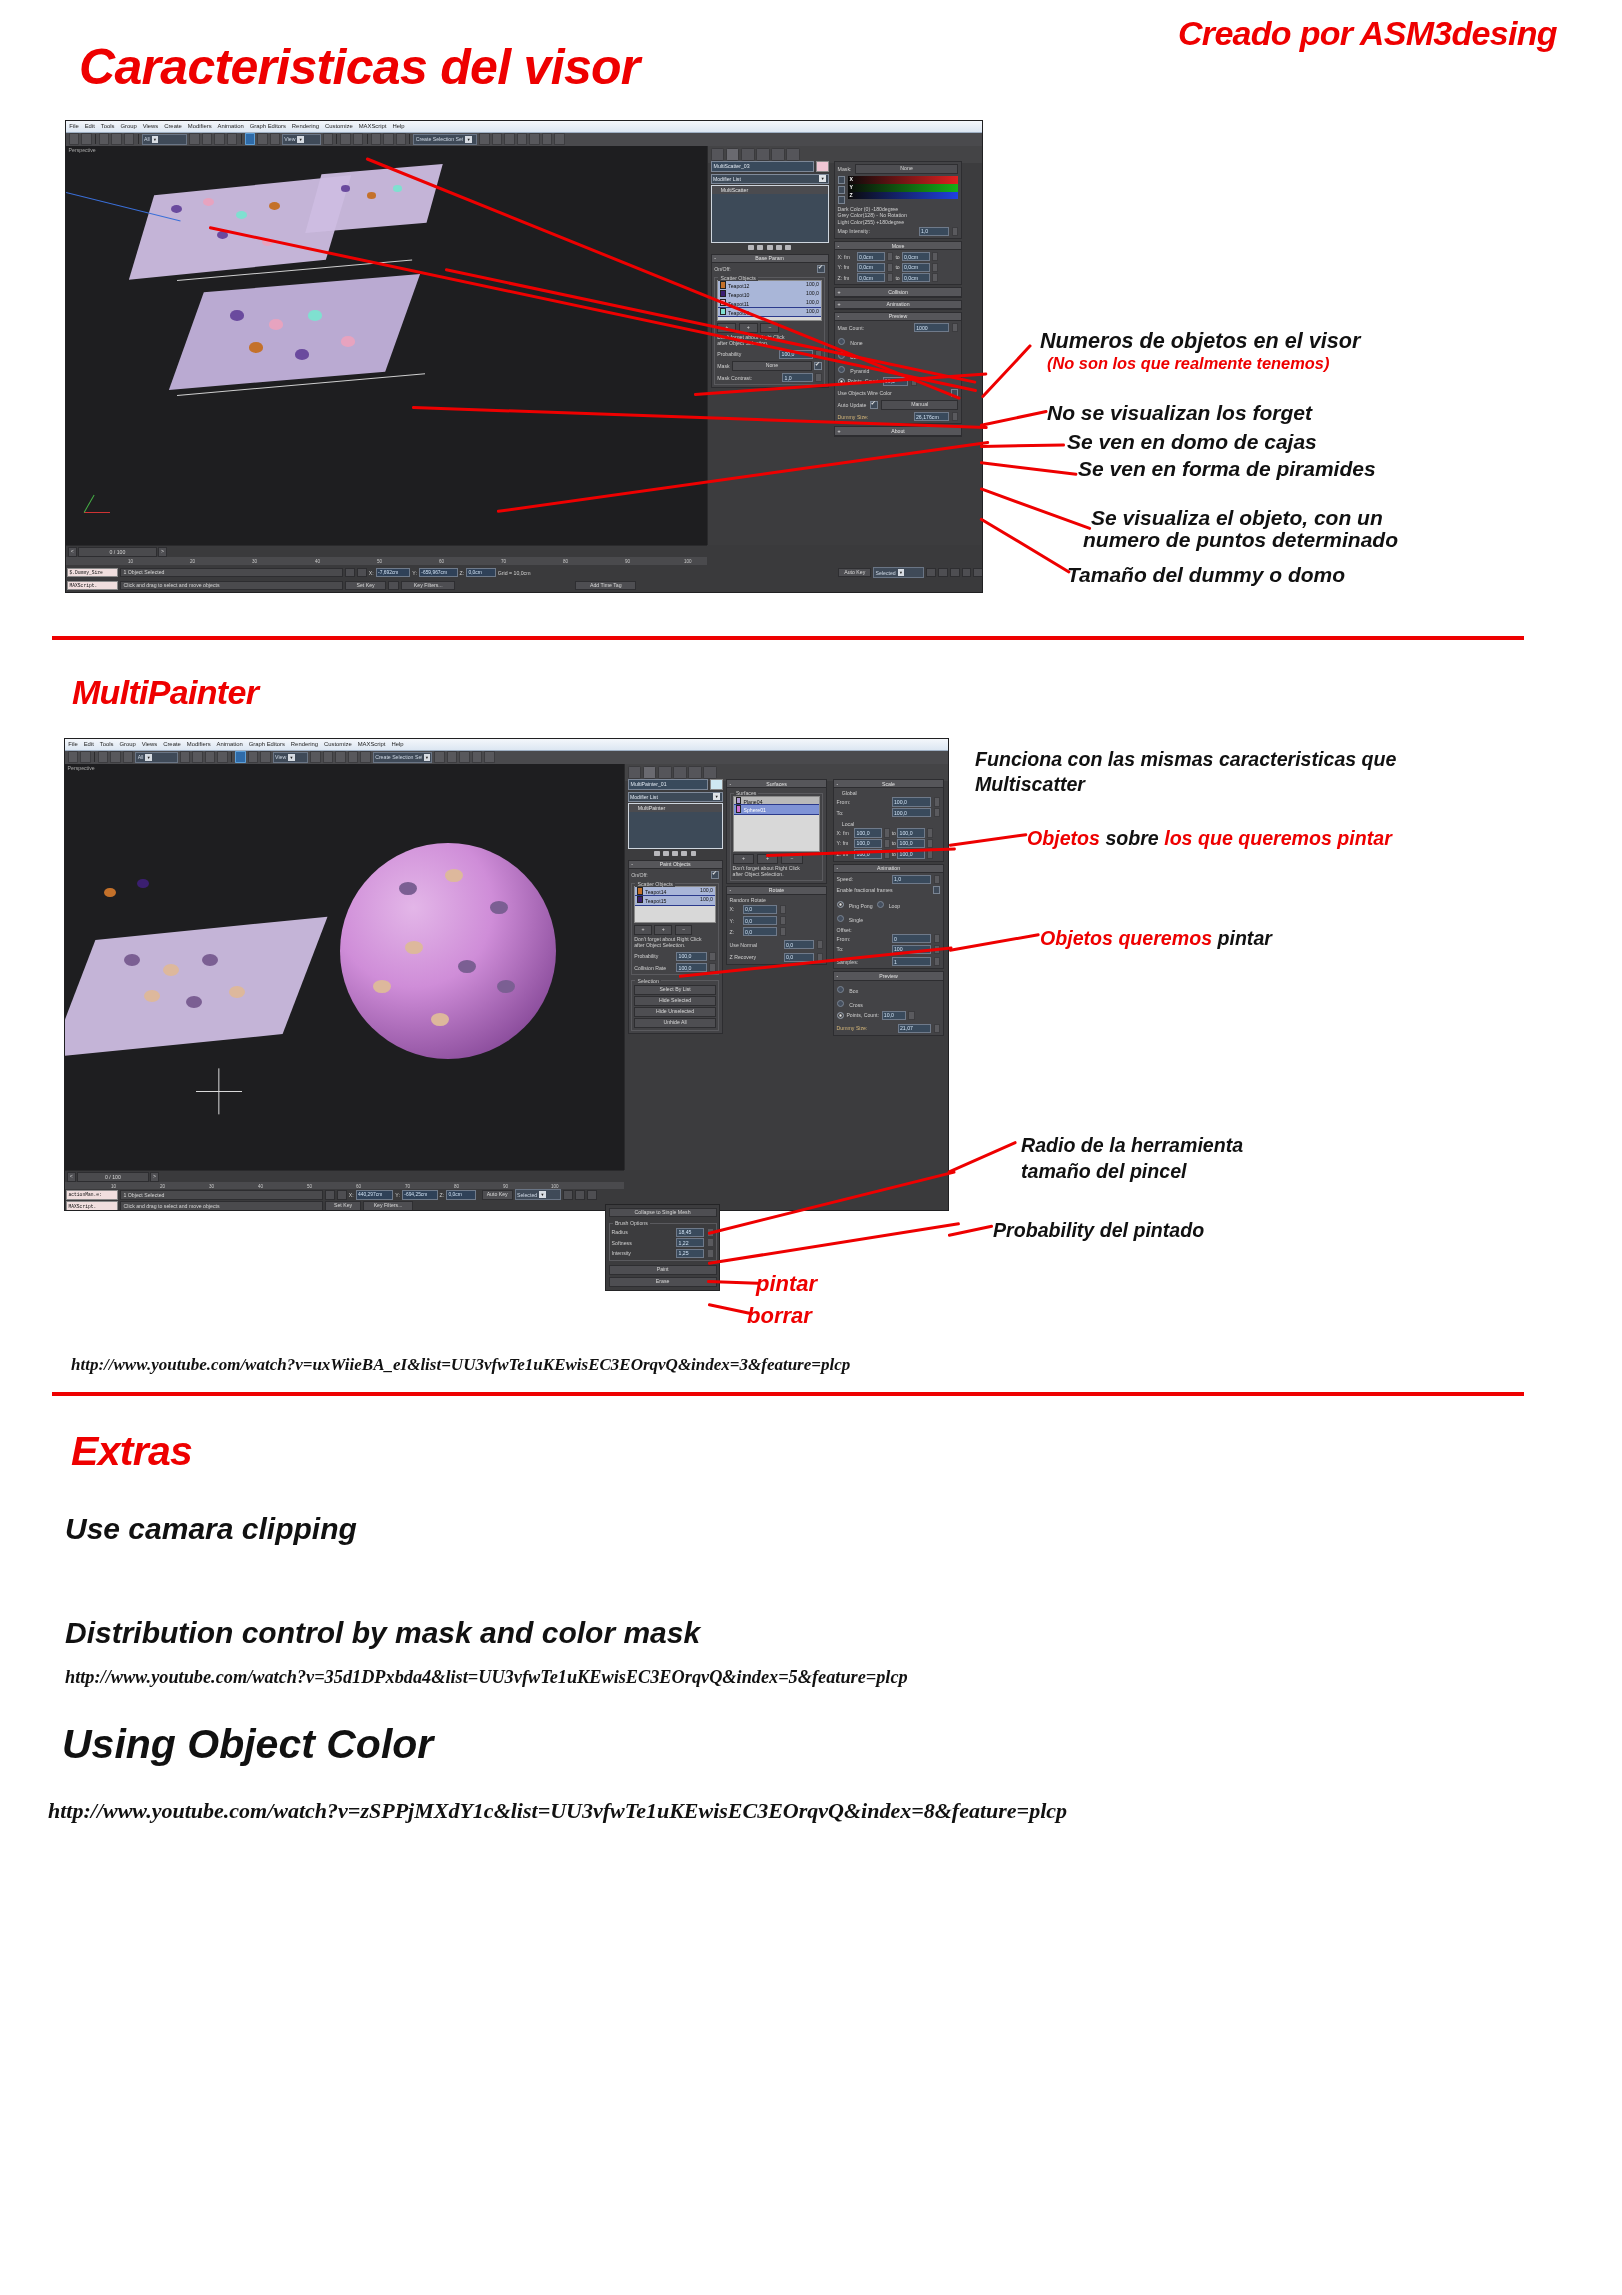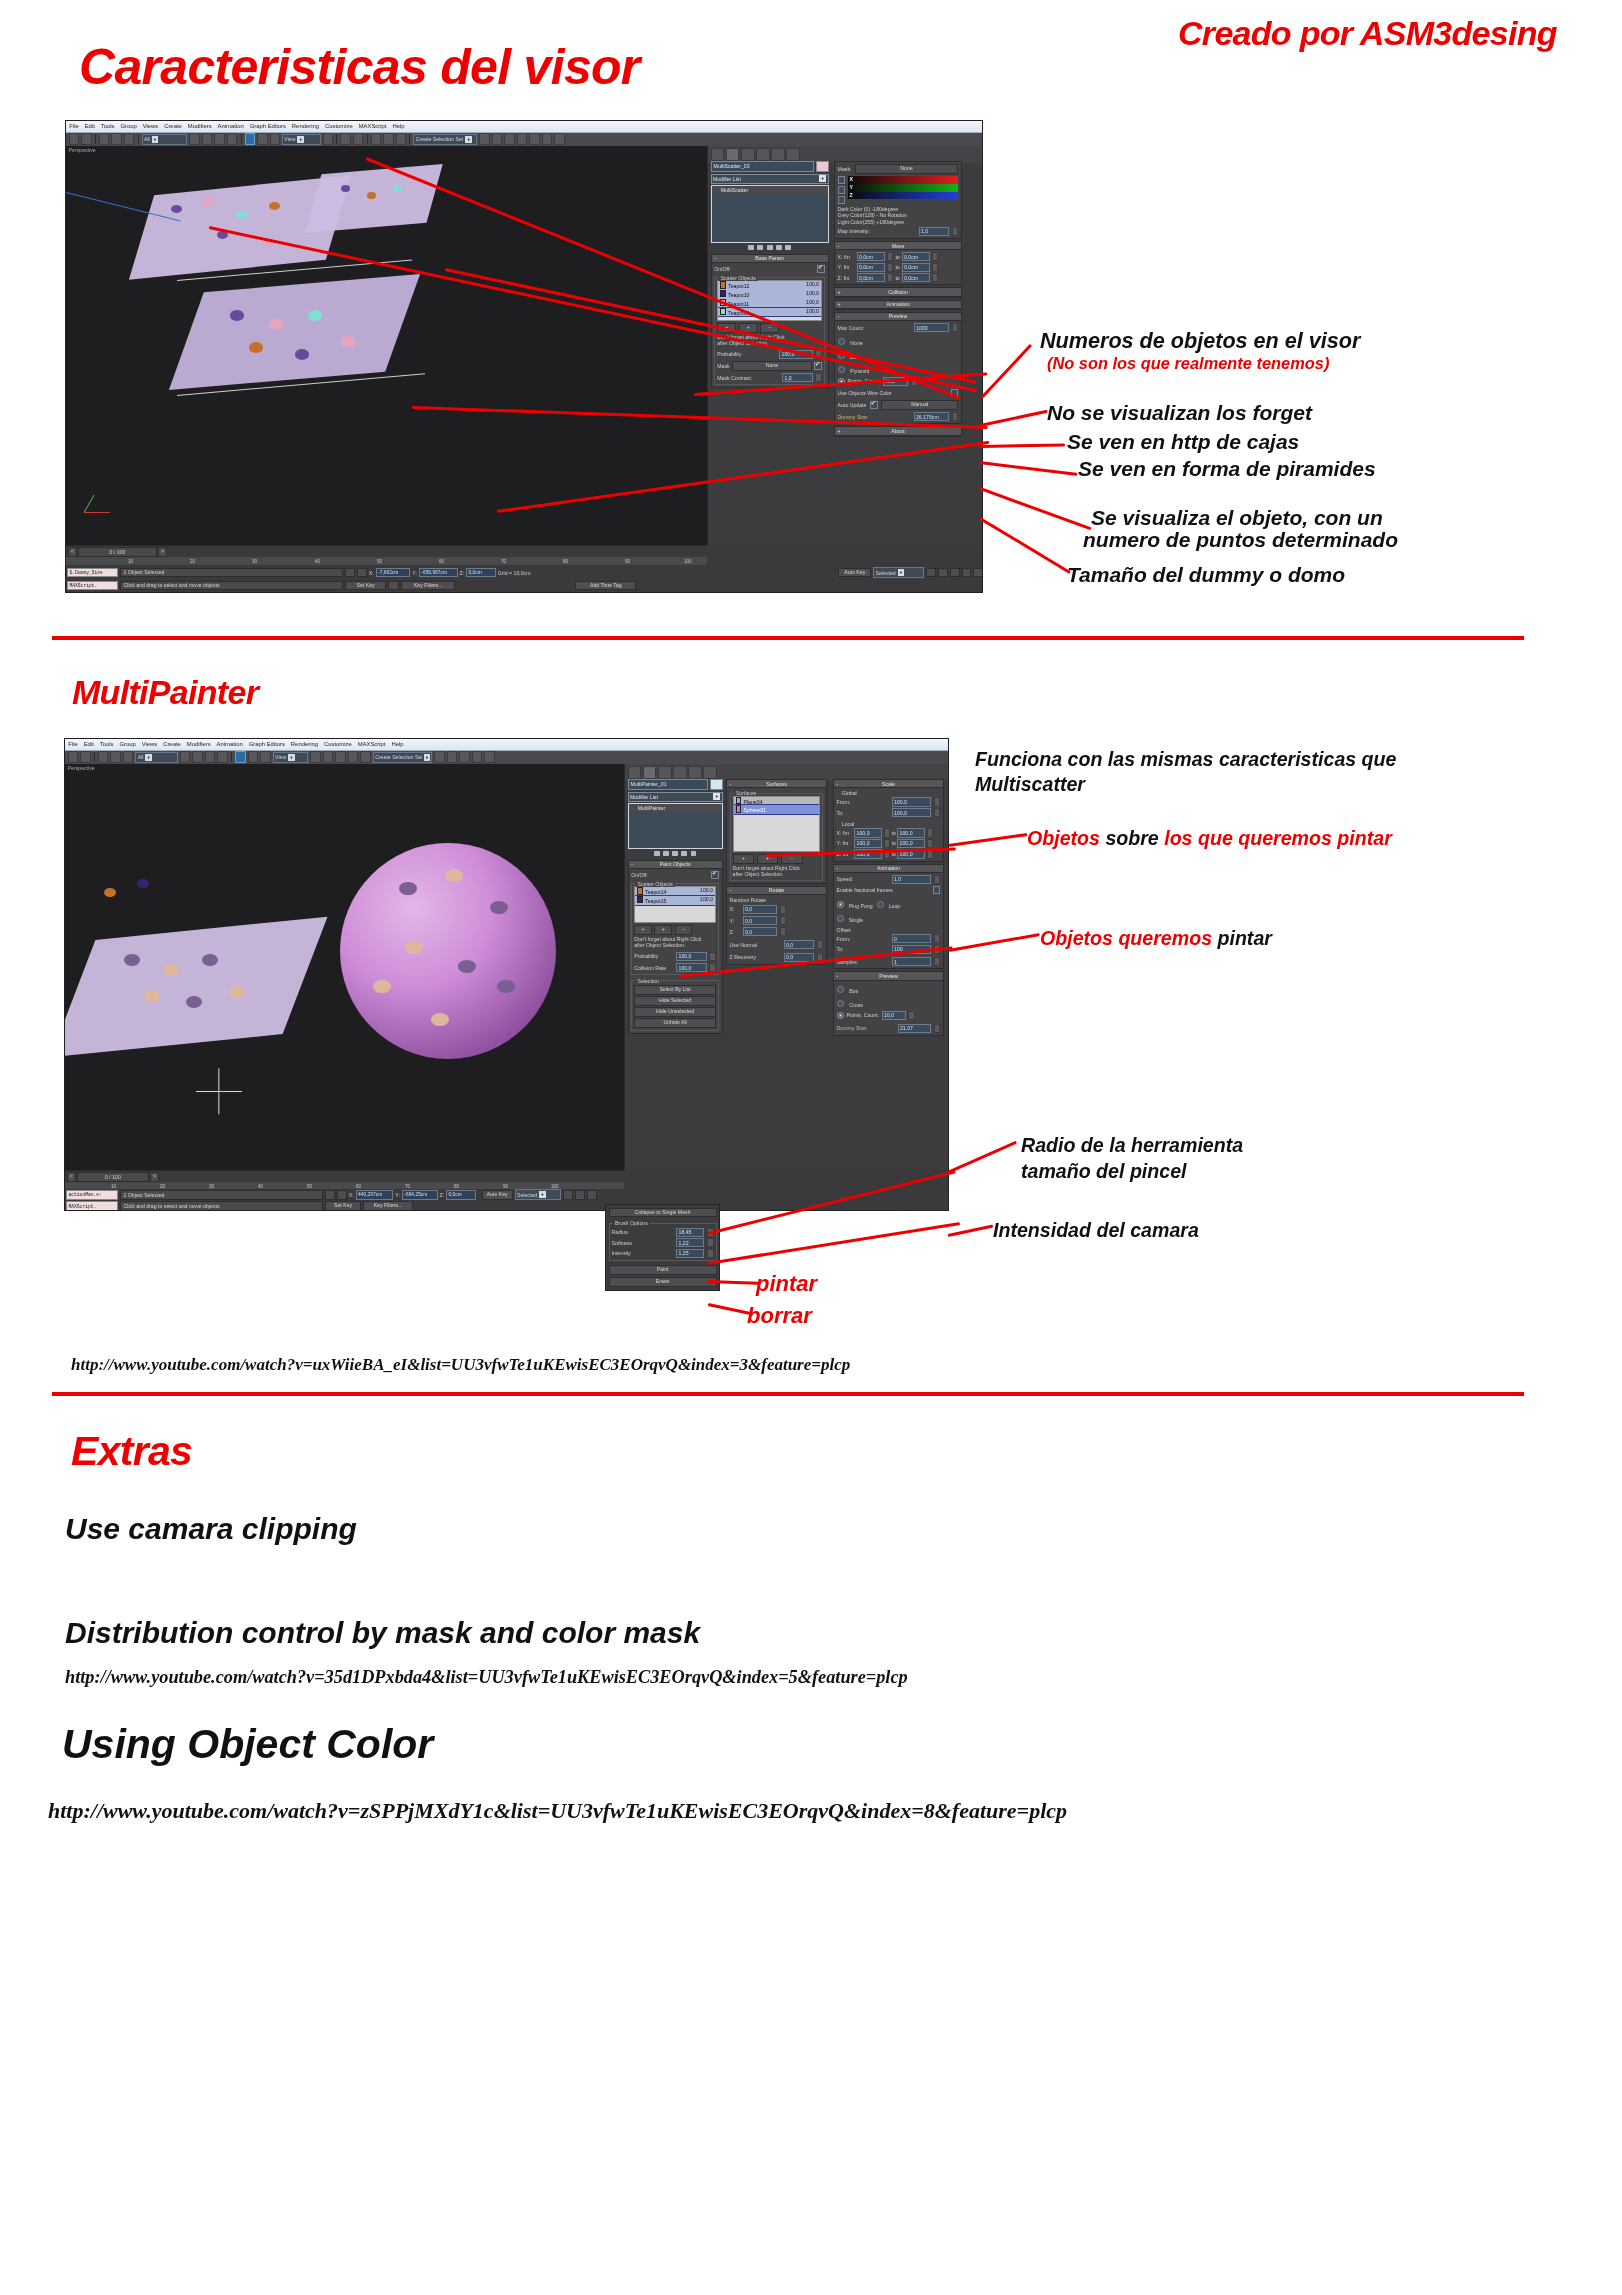--- a/index.html
+++ b/index.html
@@ -517,21 +517,21 @@
       <div class="btn3d" style="width:39px;">Set Key</div>
       <div class="btn3d" style="width:9.2px;"></div>
       <div class="btn3d" style="width:52px;">Key Filters...</div>
       <div class="btn3d" style="width:59px;margin-left:118px;">Add Time Tag</div>
     </div>
   </div>
 
   <div class="abs callout" style="left:1040px;top:330px;font-size:21.6px;">Numeros de objetos en el visor</div>
   <div class="abs callout red" style="left:1047px;top:355px;font-size:16.4px;">(No son los que realmente tenemos)</div>
   <div class="abs callout" style="left:1047px;top:402px;font-size:21px;">No se visualizan los forget</div>
-  <div class="abs callout" style="left:1067px;top:431px;font-size:21px;">Se ven en http de cajas</div>
+  <div class="abs callout" style="left:1067px;top:431px;font-size:21px;">Se ven en domo de cajas</div>
   <div class="abs callout" style="left:1078px;top:458px;font-size:21px;">Se ven en forma de piramides</div>
   <div class="abs callout" style="left:1091px;top:507px;font-size:21px;">Se visualiza el objeto, con un</div>
   <div class="abs callout" style="left:1083px;top:529px;font-size:21px;">numero de puntos determinado</div>
   <div class="abs callout" style="left:1067px;top:564px;font-size:21px;">Tamaño del dummy o domo</div>
 
   <div class="leader" style="left:982px;top:396px;width:72px;transform:rotate(-47deg);"></div>
   <div class="leader" style="left:980px;top:424px;width:69px;transform:rotate(-12deg);"></div>
   <div class="leader" style="left:980px;top:445px;width:85px;transform:rotate(-1deg);"></div>
   <div class="leader" style="left:980px;top:461px;width:98px;transform:rotate(7deg);"></div>
   <div class="leader" style="left:980px;top:487px;width:118px;transform:rotate(20deg);"></div>
@@ -976,21 +976,21 @@
   <div class="abs" style="left:1027px;top:828px;">
     <span class="callout red" style="font-size:19.6px;">Objetos </span><span class="callout" style="font-size:19.6px;">sobre </span><span class="callout red" style="font-size:19.6px;">los que queremos pintar</span>
   </div>
 
   <div class="abs" style="left:1040px;top:928px;">
     <span class="callout red" style="font-size:19.6px;">Objetos queremos </span><span class="callout" style="font-size:19.6px;">pintar</span>
   </div>
 
   <div class="abs callout" style="left:1021px;top:1135px;font-size:19.6px;">Radio de la herramienta</div>
   <div class="abs callout" style="left:1021px;top:1161px;font-size:19.6px;">tamaño del pincel</div>
-  <div class="abs callout" style="left:993px;top:1220px;font-size:19.6px;">Intensidad del camara</div>
+  <div class="abs callout" style="left:993px;top:1220px;font-size:19.6px;">Probability del pintado</div>
 
   <div class="abs callout red" style="left:756px;top:1272px;font-size:22px;">pintar</div>
   <div class="abs callout red" style="left:747px;top:1304px;font-size:22px;">borrar</div>
 
   <div class="leader" style="left:949px;top:844px;width:79px;transform:rotate(-8deg);"></div>
   <div class="leader" style="left:949px;top:949px;width:92px;transform:rotate(-10deg);"></div>
   <div class="leader" style="left:948px;top:1171px;width:75px;transform:rotate(-24deg);"></div>
   <div class="leader" style="left:948px;top:1234px;width:46px;transform:rotate(-12deg);"></div>
   <div class="leader" style="left:708px;top:1232px;width:255px;transform:rotate(-14deg);"></div>
   <div class="leader" style="left:708px;top:1262px;width:255px;transform:rotate(-9deg);"></div>

